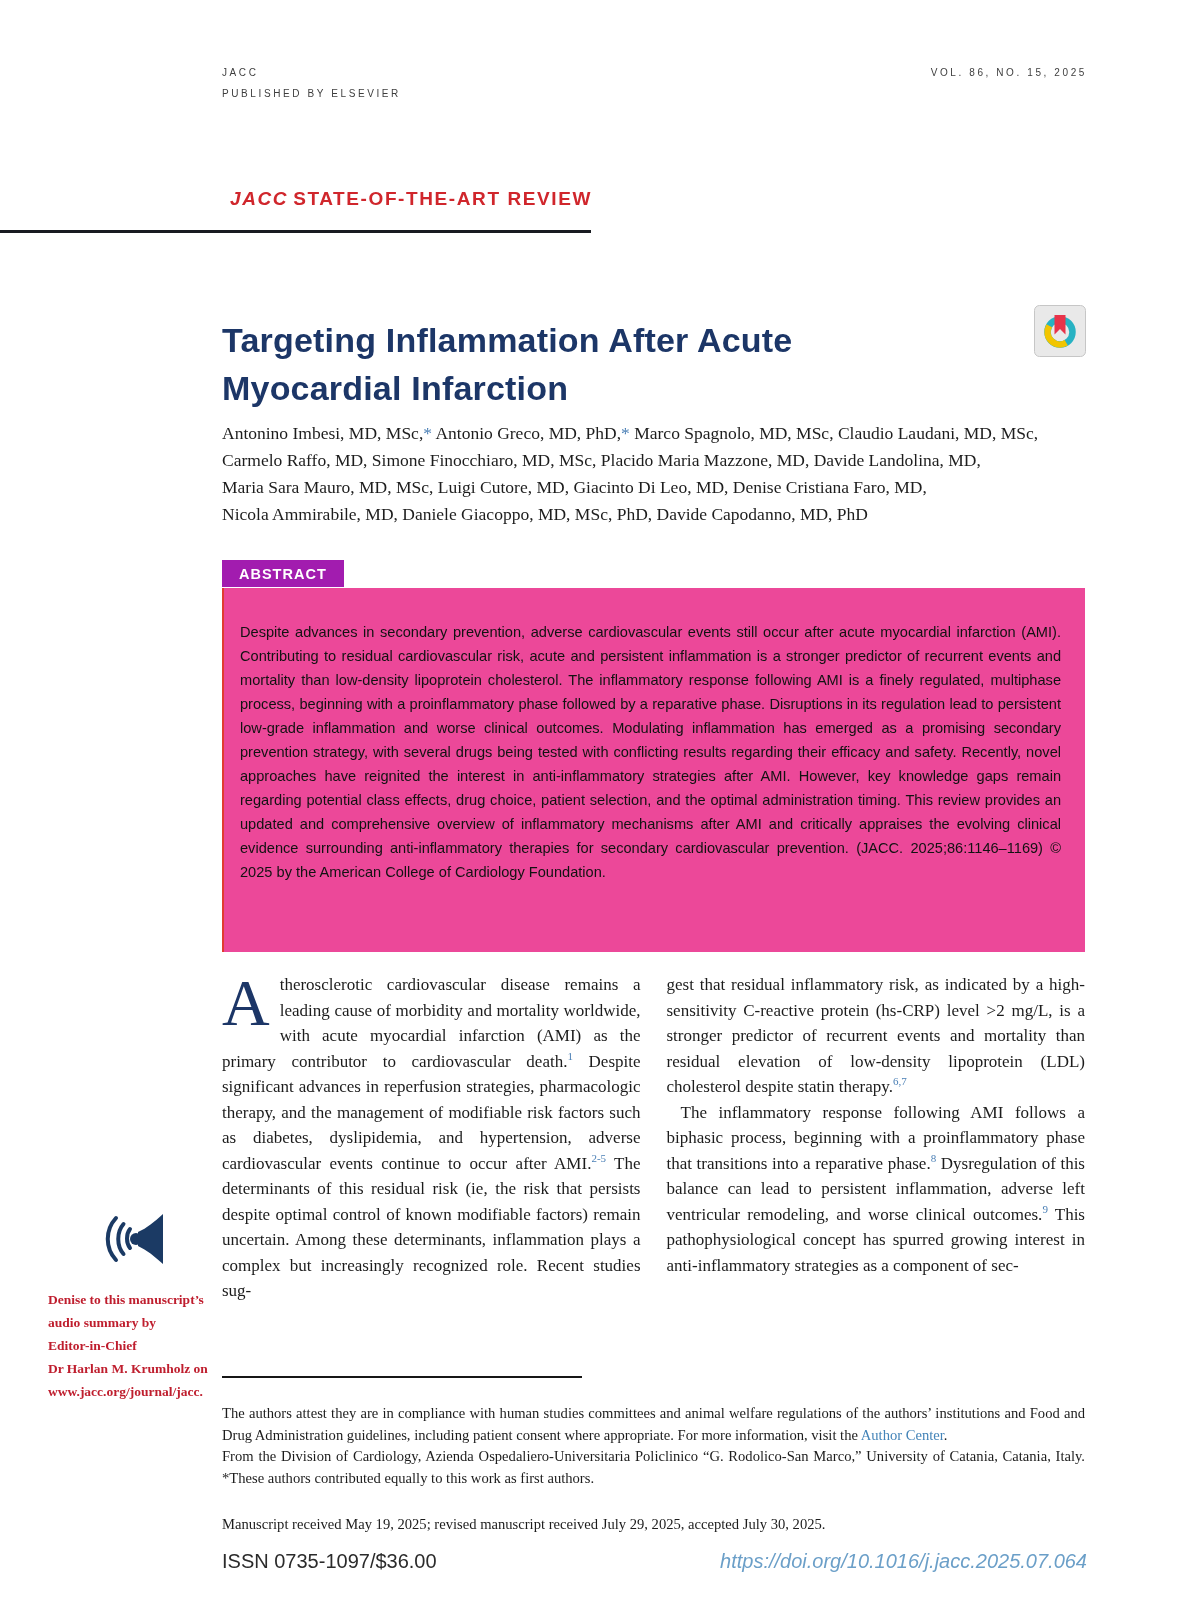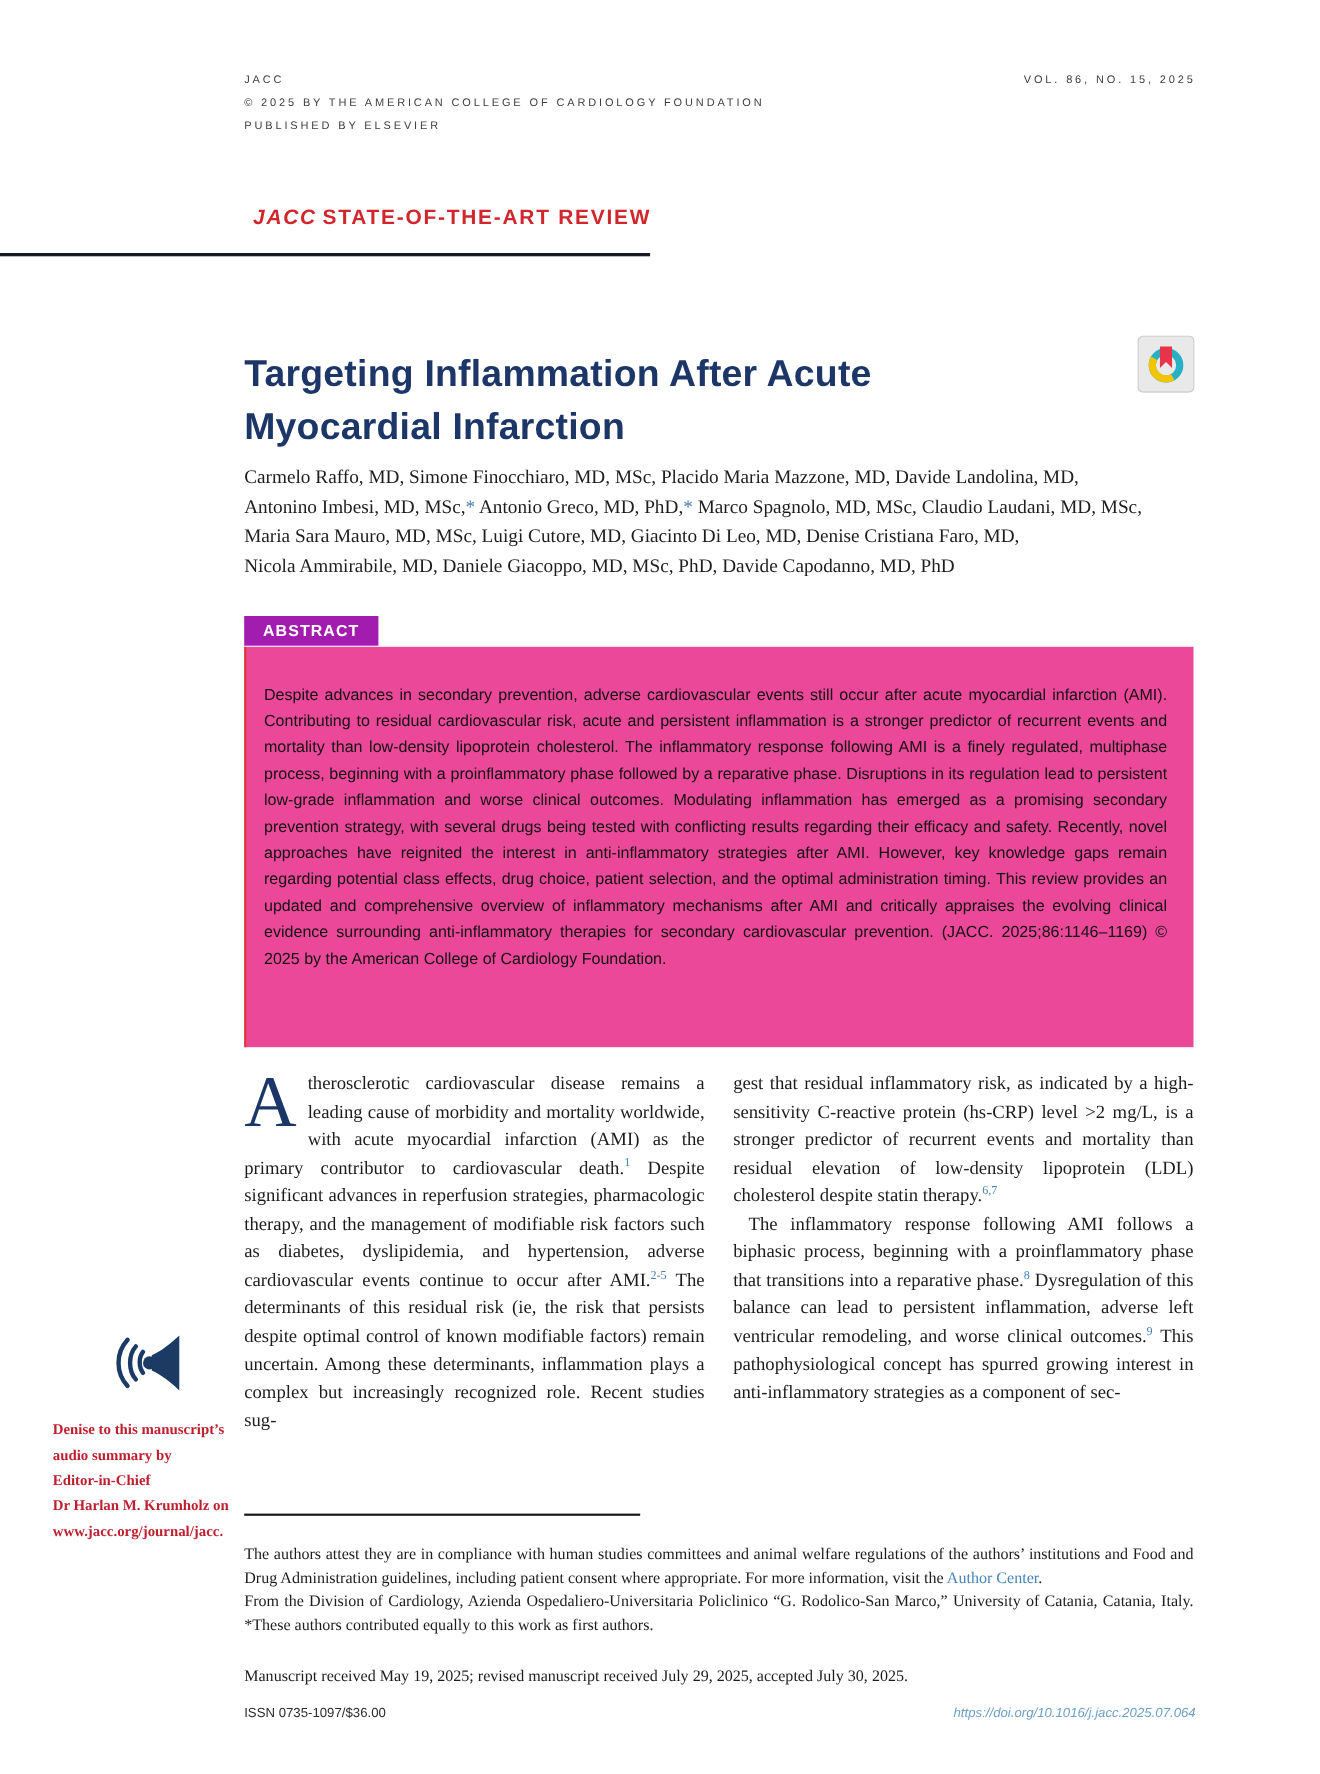--- a/index.html
+++ b/index.html
@@ -57,56 +57,55 @@
   .foot-rule{position:absolute;left:222px;top:1376px;width:360px;height:2px;background:#161616;}
   .footnotes{position:absolute;left:222px;top:1403px;width:863px;font-size:14.6px;
             line-height:21.5px;text-align:justify;}
   .footnotes p{margin:0;}
   .inline-link{color:#4484b8;}
   .manuscript{position:absolute;left:222px;top:1516px;width:863px;font-size:14.6px;}
 
   
   .bottom-row{position:absolute;left:222px;right:113px;top:1550px;display:flex;
             justify-content:space-between;font-family:"Liberation Sans",sans-serif;
-            font-size:12px;color:#2b2b2b;}
+            font-size:20px;color:#2b2b2b;}
   .doi{color:#6b9fc8;font-style:italic;}
 </style>
 </head>
 <body>
 
 <div class="page">
 
   <div class="masthead">
     <div class="row1">
       <span>JACC</span>
       <span>VOL. 86, NO. 15, 2025</span>
     </div>
-    <div>© 2025 BY THE AMERICAN COLLEGE OF CARDIOLOGY FOUNDATION</div>
     <div>PUBLISHED BY ELSEVIER</div>
   </div>
 
   <div class="section-heading">
     <span class="j">JACC</span><span>STATE-OF-THE-ART REVIEW</span>
   </div>
   <div class="heading-rule"></div>
 
   <h1 class="article-title">Targeting Inflammation After Acute Myocardial Infarction</h1>
 
   <div class="badge">
     <svg width="52" height="52" viewBox="0 0 52 52">
       <rect x="0.5" y="0.5" width="51" height="51" rx="5" fill="#e9e9e9" stroke="#c6c6c6"></rect>
       <circle cx="26" cy="27" r="12.5" fill="none" stroke="#27b2c3" stroke-width="6.5"></circle>
       <path d="M15.2 20.75 A12.5 12.5 0 0 0 32.25 37.8" fill="none" stroke="#f2c500" stroke-width="6.5"></path>
       <path d="M20.5 10 H31.5 V29.5 L26 24 L20.5 29.5 Z" fill="#e8334a"></path>
     </svg>
   </div>
 
   <div class="authors">
+    <div>Antonino Imbesi, MD, MSc,<span class="mark">*</span> Antonio Greco, MD, PhD,<span class="mark">*</span> Marco Spagnolo, MD, MSc, Claudio Laudani, MD, MSc,</div>
     <div>Carmelo Raffo, MD, Simone Finocchiaro, MD, MSc, Placido Maria Mazzone, MD, Davide Landolina, MD,</div>
-    <div>Antonino Imbesi, MD, MSc,<span class="mark">*</span> Antonio Greco, MD, PhD,<span class="mark">*</span> Marco Spagnolo, MD, MSc, Claudio Laudani, MD, MSc,</div>
     <div>Maria Sara Mauro, MD, MSc, Luigi Cutore, MD, Giacinto Di Leo, MD, Denise Cristiana Faro, MD,</div>
     <div>Nicola Ammirabile, MD, Daniele Giacoppo, MD, MSc, PhD, Davide Capodanno, MD, PhD</div>
   </div>
 
   <div class="abstract-label">ABSTRACT</div>
   <div class="abstract-box">
     <div class="abstract-text">Despite advances in secondary prevention, adverse cardiovascular events still occur after acute myocardial infarction (AMI). Contributing to residual cardiovascular risk, acute and persistent inflammation is a stronger predictor of recurrent events and mortality than low-density lipoprotein cholesterol. The inflammatory response following AMI is a finely regulated, multiphase process, beginning with a proinflammatory phase followed by a reparative phase. Disruptions in its regulation lead to persistent low-grade inflammation and worse clinical outcomes. Modulating inflammation has emerged as a promising secondary prevention strategy, with several drugs being tested with conflicting results regarding their efficacy and safety. Recently, novel approaches have reignited the interest in anti-inflammatory strategies after AMI. However, key knowledge gaps remain regarding potential class effects, drug choice, patient selection, and the optimal administration timing. This review provides an updated and comprehensive overview of inflammatory mechanisms after AMI and critically appraises the evolving clinical evidence surrounding anti-inflammatory therapies for secondary cardiovascular prevention.  (JACC. 2025;86:1146–1169) © 2025 by the American College of Cardiology Foundation.</div>
   </div>
 
   <div class="body-cols">

